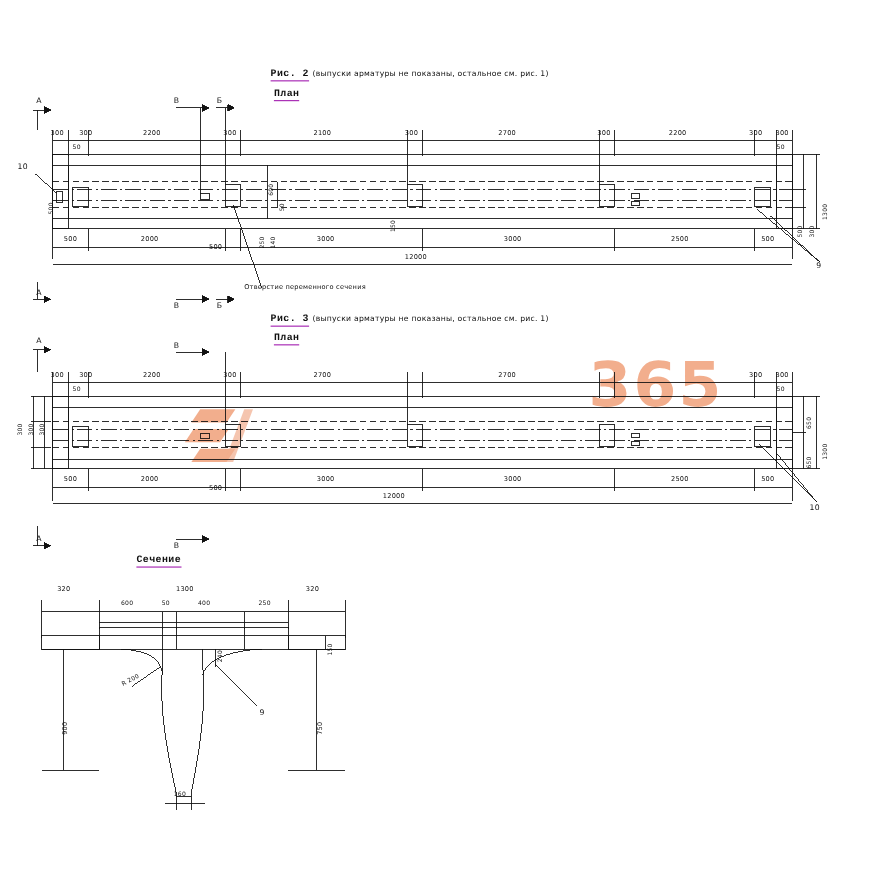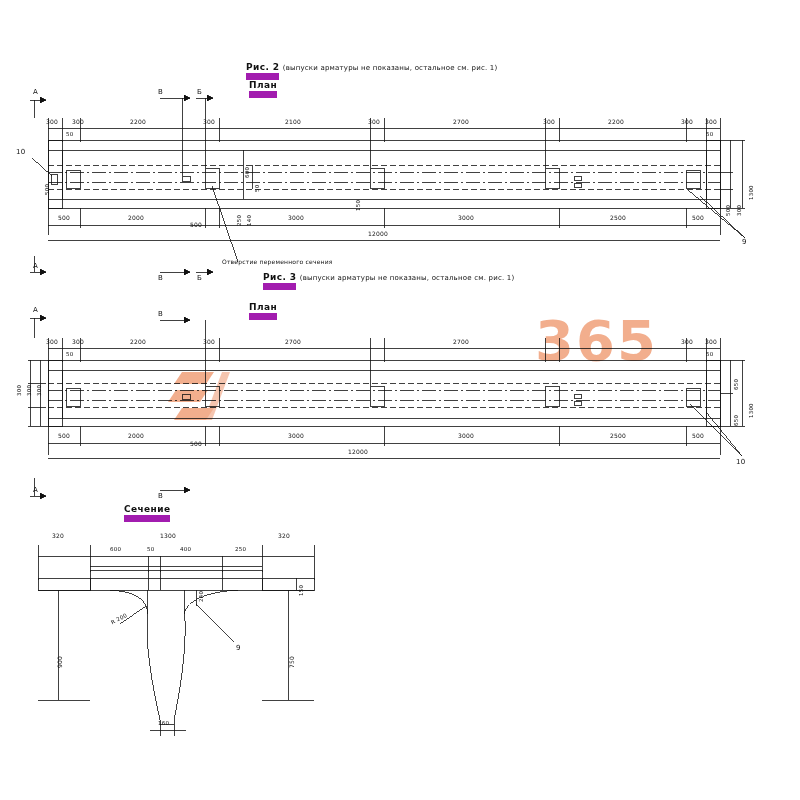--- a/index.html
+++ b/index.html
@@ -8,33 +8,33 @@
     background:#ffffff;
     font-family:"DejaVu Sans", sans-serif;
     position:relative;
     overflow:hidden;
   }
   #stage{position:absolute;left:0;top:0;width:800px;height:800px;}
   .lbl{position:absolute;font-size:7px;color:#111;white-space:nowrap;letter-spacing:.2px;}
   .lbl.sm{font-size:6px;}
   .lbl.tiny{font-size:5.5px;}
   .title{position:absolute;font-size:9px;color:#111;white-space:nowrap;letter-spacing:.4px;}
-  .under{border-bottom:7px solid #a21caf;padding-bottom:1px;}
+  .under{border-bottom:1px solid #a21caf;padding-bottom:1px;font-family:Liberation Mono, monospace;}
   .vert{transform-origin:left top;transform:rotate(-90deg);}
   .wm{position:absolute;pointer-events:none;}
   .wm-365{font-family:"DejaVu Sans",sans-serif;font-weight:bold;font-size:56px;color:#f0a07a;opacity:.85;letter-spacing:2px;}
   .wm-beton{font-family:"DejaVu Sans",sans-serif;font-weight:bold;font-size:62px;color:#cfd6de;opacity:.9;letter-spacing:2px;}
   svg{position:absolute;left:0;top:0;}
 </style>
 </head>
 <body>
 
 <div id="stage">
 
-  <div class="wm" style="left:535px;top:308px;">
+  <div class="wm" style="left:535px;top:318px;">
     <span class="wm-365">365</span>
   </div>
   <svg width="800" height="800" style="pointer-events:none;">
     <g opacity="0.85" fill="#f0a07a">
       <polygon points="182,372 214,372 206,384 174,384"></polygon>
       <polygon points="176,390 208,390 200,402 168,402"></polygon>
       <polygon points="182,408 214,408 206,420 174,420"></polygon>
       <polygon points="222,372 230,372 212,420 204,420" opacity="0.7"></polygon>
     </g>
   </svg>
@@ -298,21 +298,21 @@
 
   <div class="lbl tiny vert" style="left:725px;top:216px;">500</div>
   <div class="lbl tiny vert" style="left:736px;top:216px;">300</div>
   <div class="lbl tiny vert" style="left:748px;top:200px;">1300</div>
   <div class="lbl tiny vert" style="left:44px;top:195px;">500</div>
 
   <div class="lbl" style="left:16px;top:148px;">10</div>
   <div class="lbl" style="left:742px;top:238px;">9</div>
   <div class="lbl sm" style="left:222px;top:258px;">Отверстие переменного сечения</div>
 
-  <div class="title" style="left:246px;top:272px;margin-left:17px;">
+  <div class="title" style="left:246px;top:285px;">
     <span class="under" style="font-weight:bold;">Рис. 3</span>
     <span class="lbl" style="position:static;font-size:7px;">(выпуски арматуры не показаны, остальное  см. рис. 1)</span>
   </div>
   <div class="title under" style="left:249px;top:302px;font-weight:bold;">План</div>
 
   <div class="lbl" style="left:33px;top:306px;">А</div>
   <div class="lbl" style="left:33px;top:486px;">А</div>
   <div class="lbl" style="left:158px;top:310px;">В</div>
   <div class="lbl" style="left:158px;top:492px;">В</div>
 

